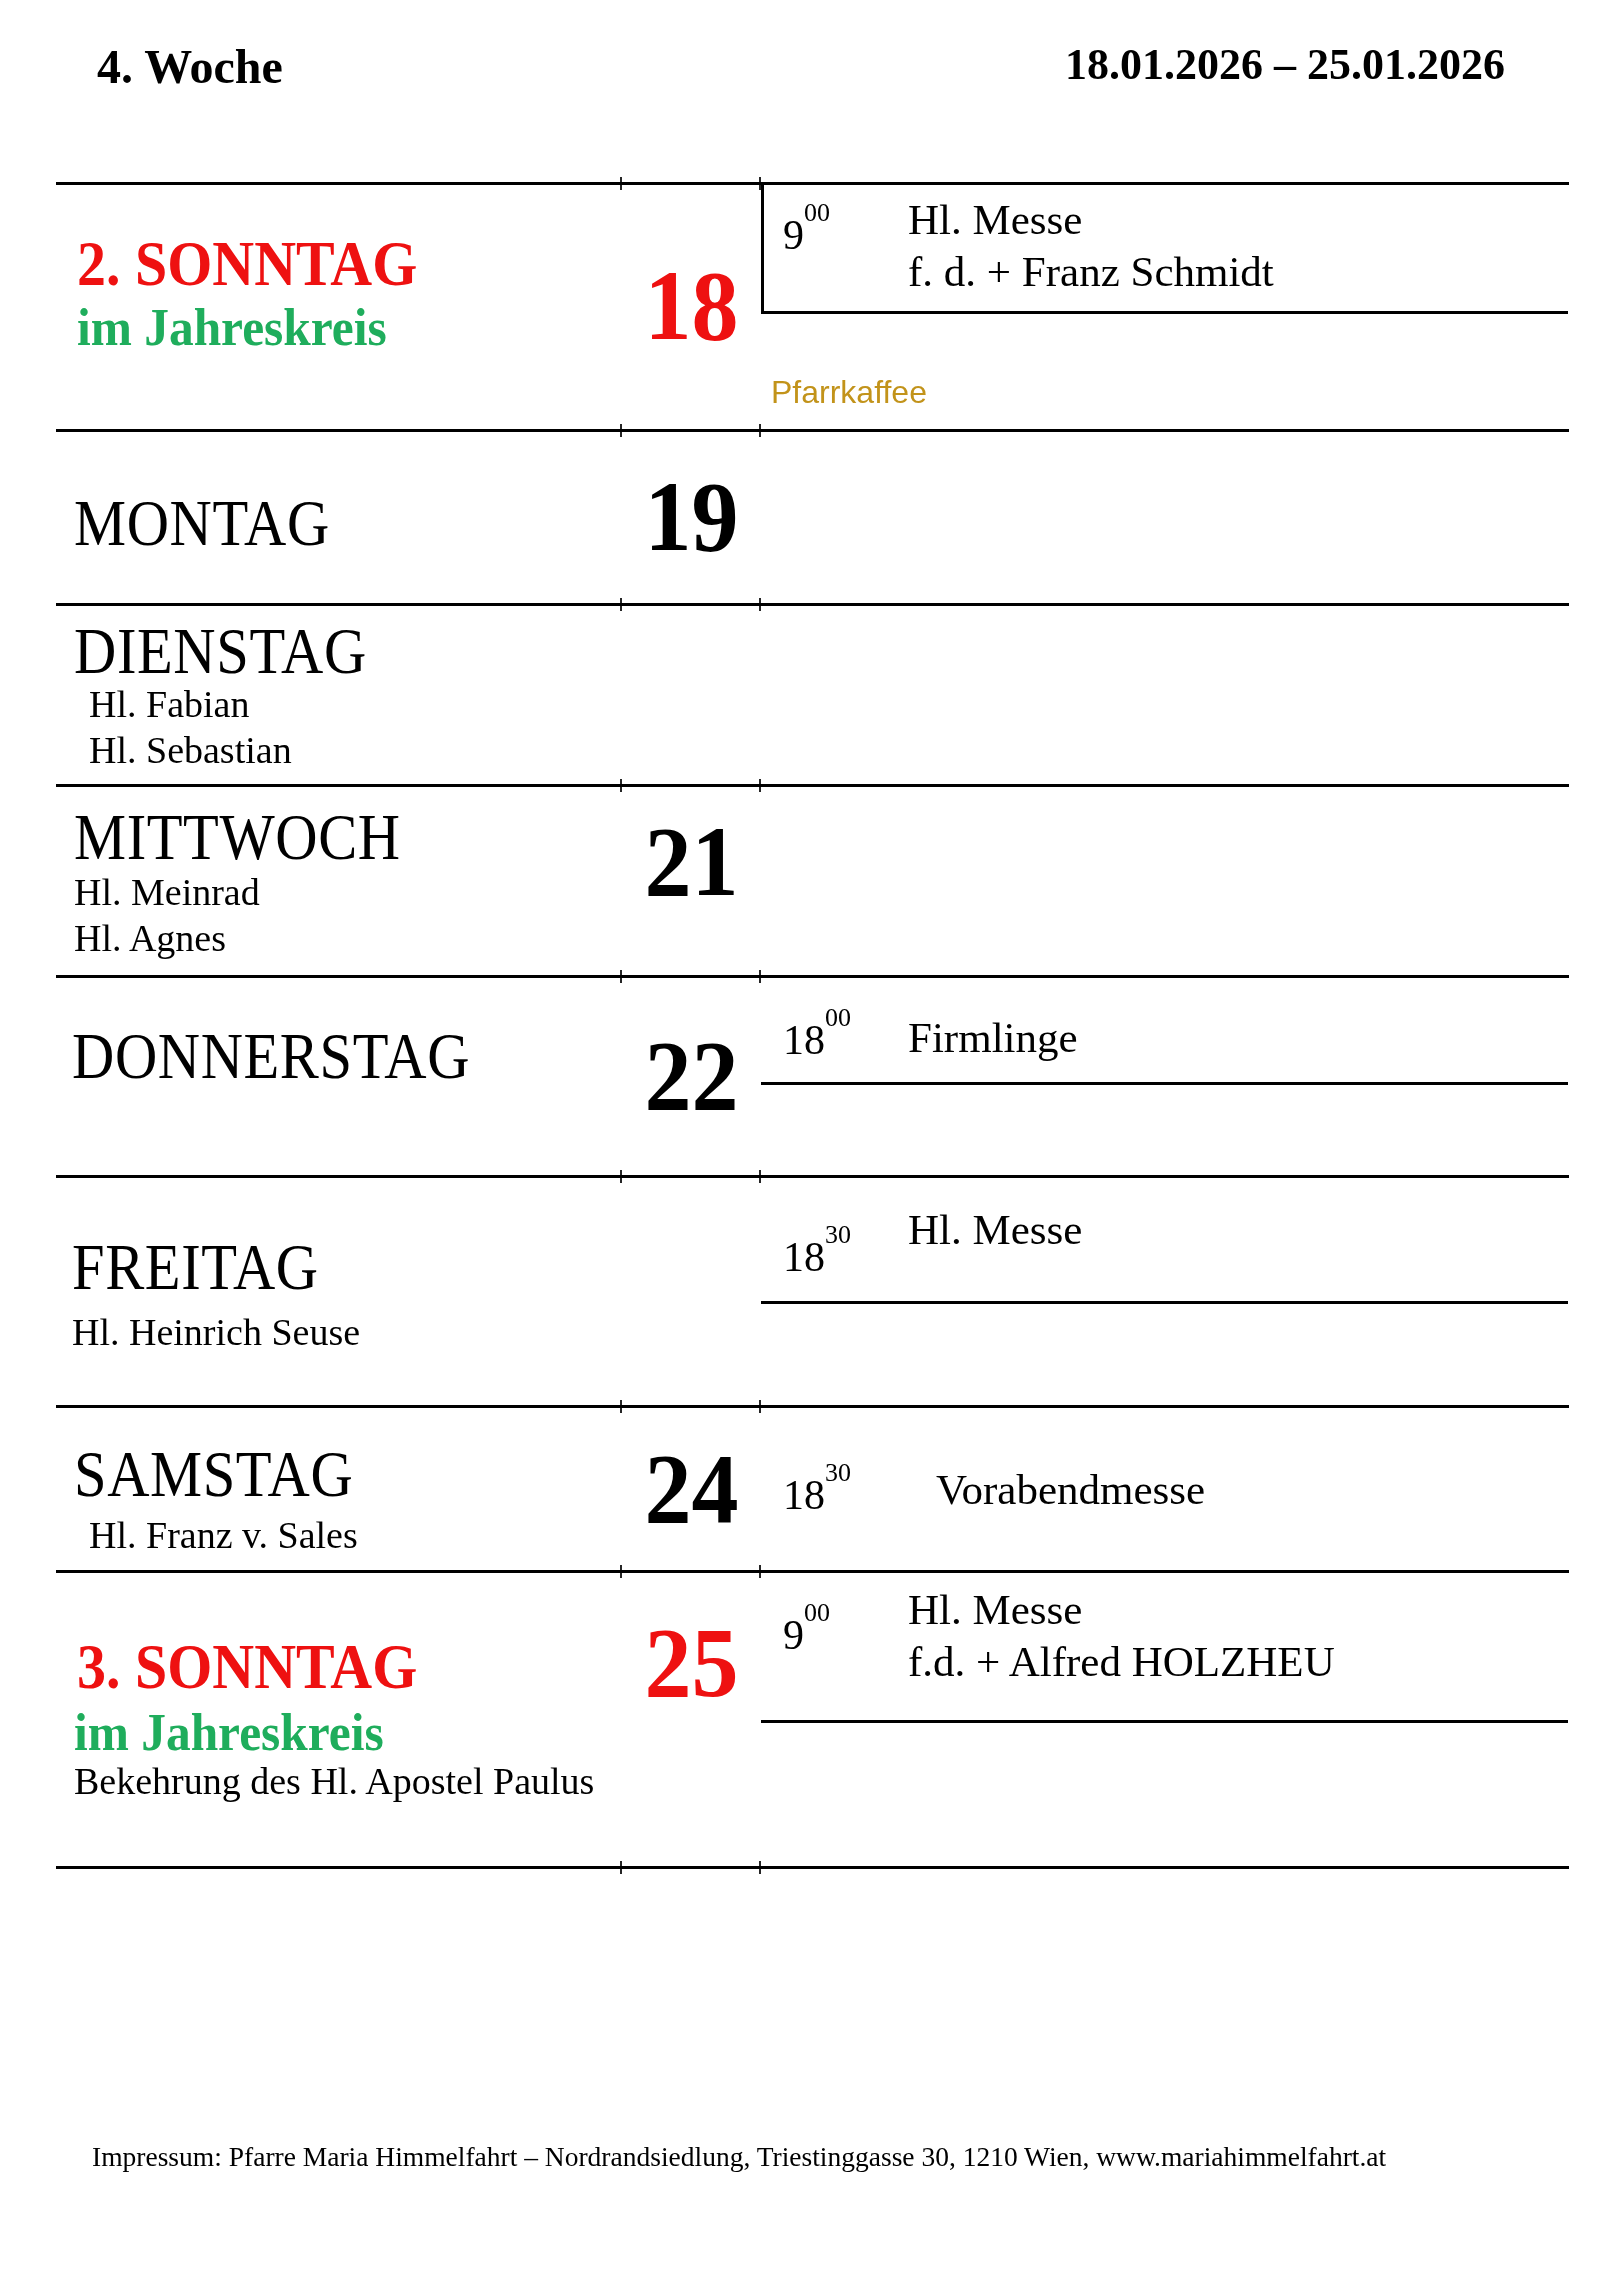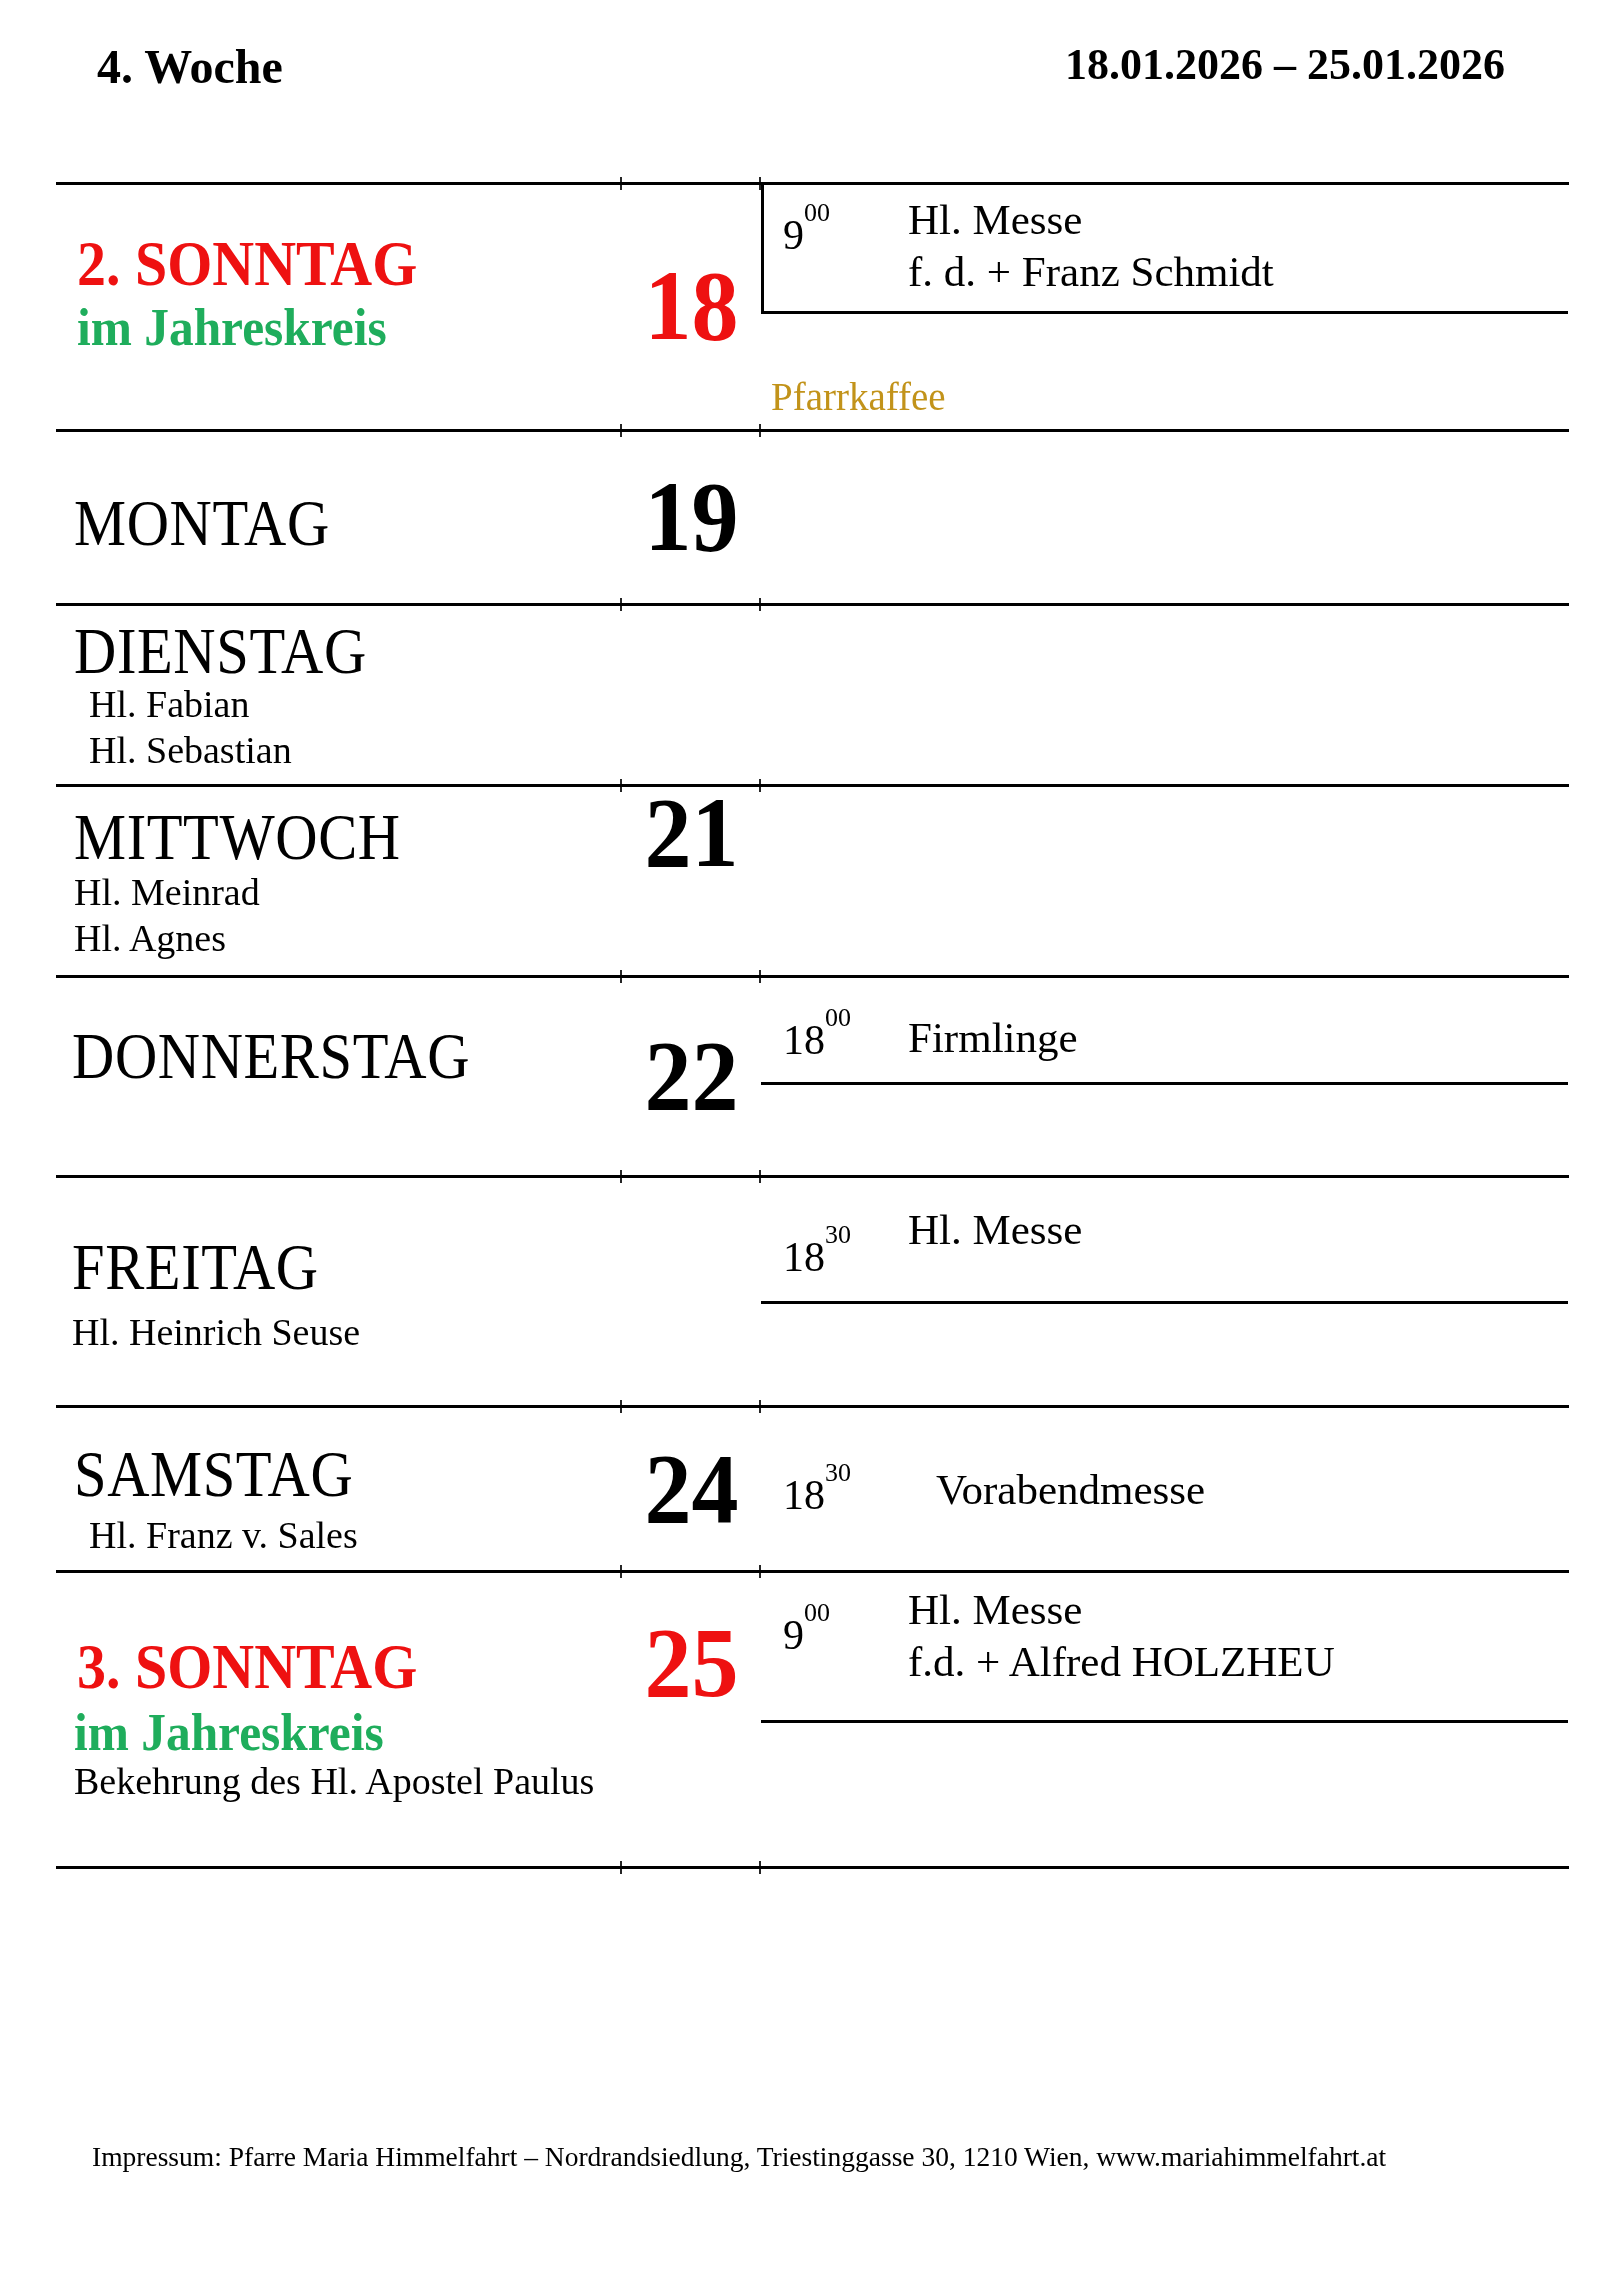--- a/index.html
+++ b/index.html
@@ -30,21 +30,21 @@
 
   
   .date-box{position:absolute;left:622px;width:139px;display:flex;align-items:center;justify-content:center;}
   .date-num{font-size:99px;font-weight:bold;line-height:1;display:inline-block;transform:scaleX(.95);}
 
   
   .ev-time{position:absolute;font-size:42px;white-space:nowrap;}
   .ev-time sup{font-size:26px;position:relative;top:-0.5em;line-height:0;}
   .ev-lines{position:absolute;font-size:43px;line-height:52px;white-space:nowrap;}
   .note-bold{position:absolute;font-family:"DejaVu Serif", serif;font-weight:bold;font-size:37px;white-space:nowrap;}
-  .note-gold{position:absolute;font-family:Liberation Serif, serif;font-size:39px;white-space:nowrap;text-align:center;}
+  .note-gold{position:absolute;font-family:Liberation Sans, sans-serif;font-size:32px;white-space:nowrap;text-align:center;}
 
   .footer{position:absolute;left:92px;top:2141px;font-size:27.5px;white-space:nowrap;}
 </style>
 </head>
 <body>
 
 <div class="page">
 
   <div class="week-label">4. Woche</div>
   <div class="date-range">18.01.2026 – 25.01.2026</div>
@@ -83,21 +83,21 @@
     <span class="date-num">19</span>
   </div>
 
   <div class="day-title" style="left:74px;top:614px">DIENSTAG</div>
   <div class="saint" style="left:89px;top:682px">Hl. Fabian</div>
   <div class="saint" style="left:89px;top:728px">Hl. Sebastian</div>
 
   <div class="day-title" style="left:74px;top:800px">MITTWOCH</div>
   <div class="saint" style="left:74px;top:870px">Hl. Meinrad</div>
   <div class="saint" style="left:74px;top:916px">Hl. Agnes</div>
-  <div class="date-box" style="top:740px;height:185px">
+  <div class="date-box" style="top:769px;height:185px">
     <span class="date-num">21</span>
   </div>
 
   <div class="day-title" style="left:72px;top:1019px">DONNERSTAG</div>
   <div class="date-box" style="top:975px;height:200px">
     <span class="date-num">22</span>
   </div>
   <div class="ev-time" style="left:783px;top:1016px"><span>18</span><sup>00</sup></div>
   <div class="ev-lines" style="left:908px;top:1012px">
     <div>Firmlinge</div>

